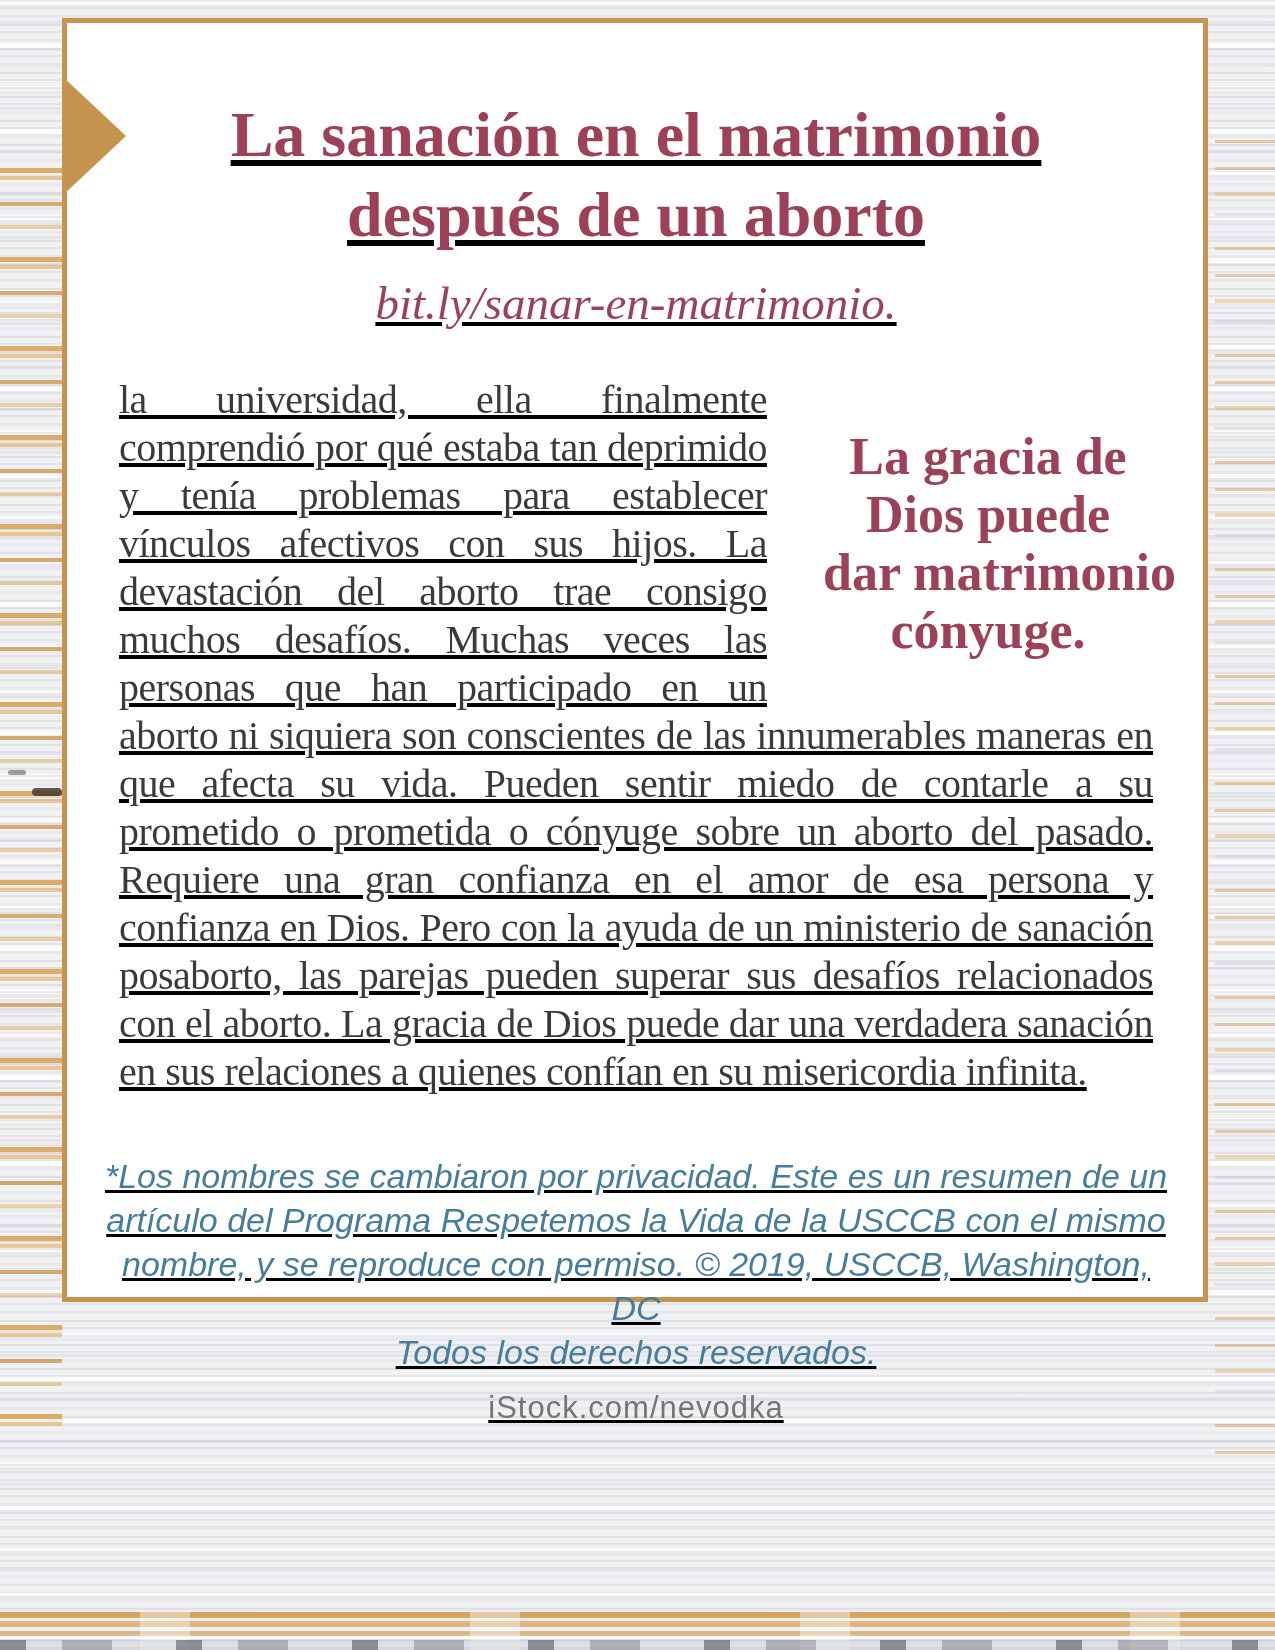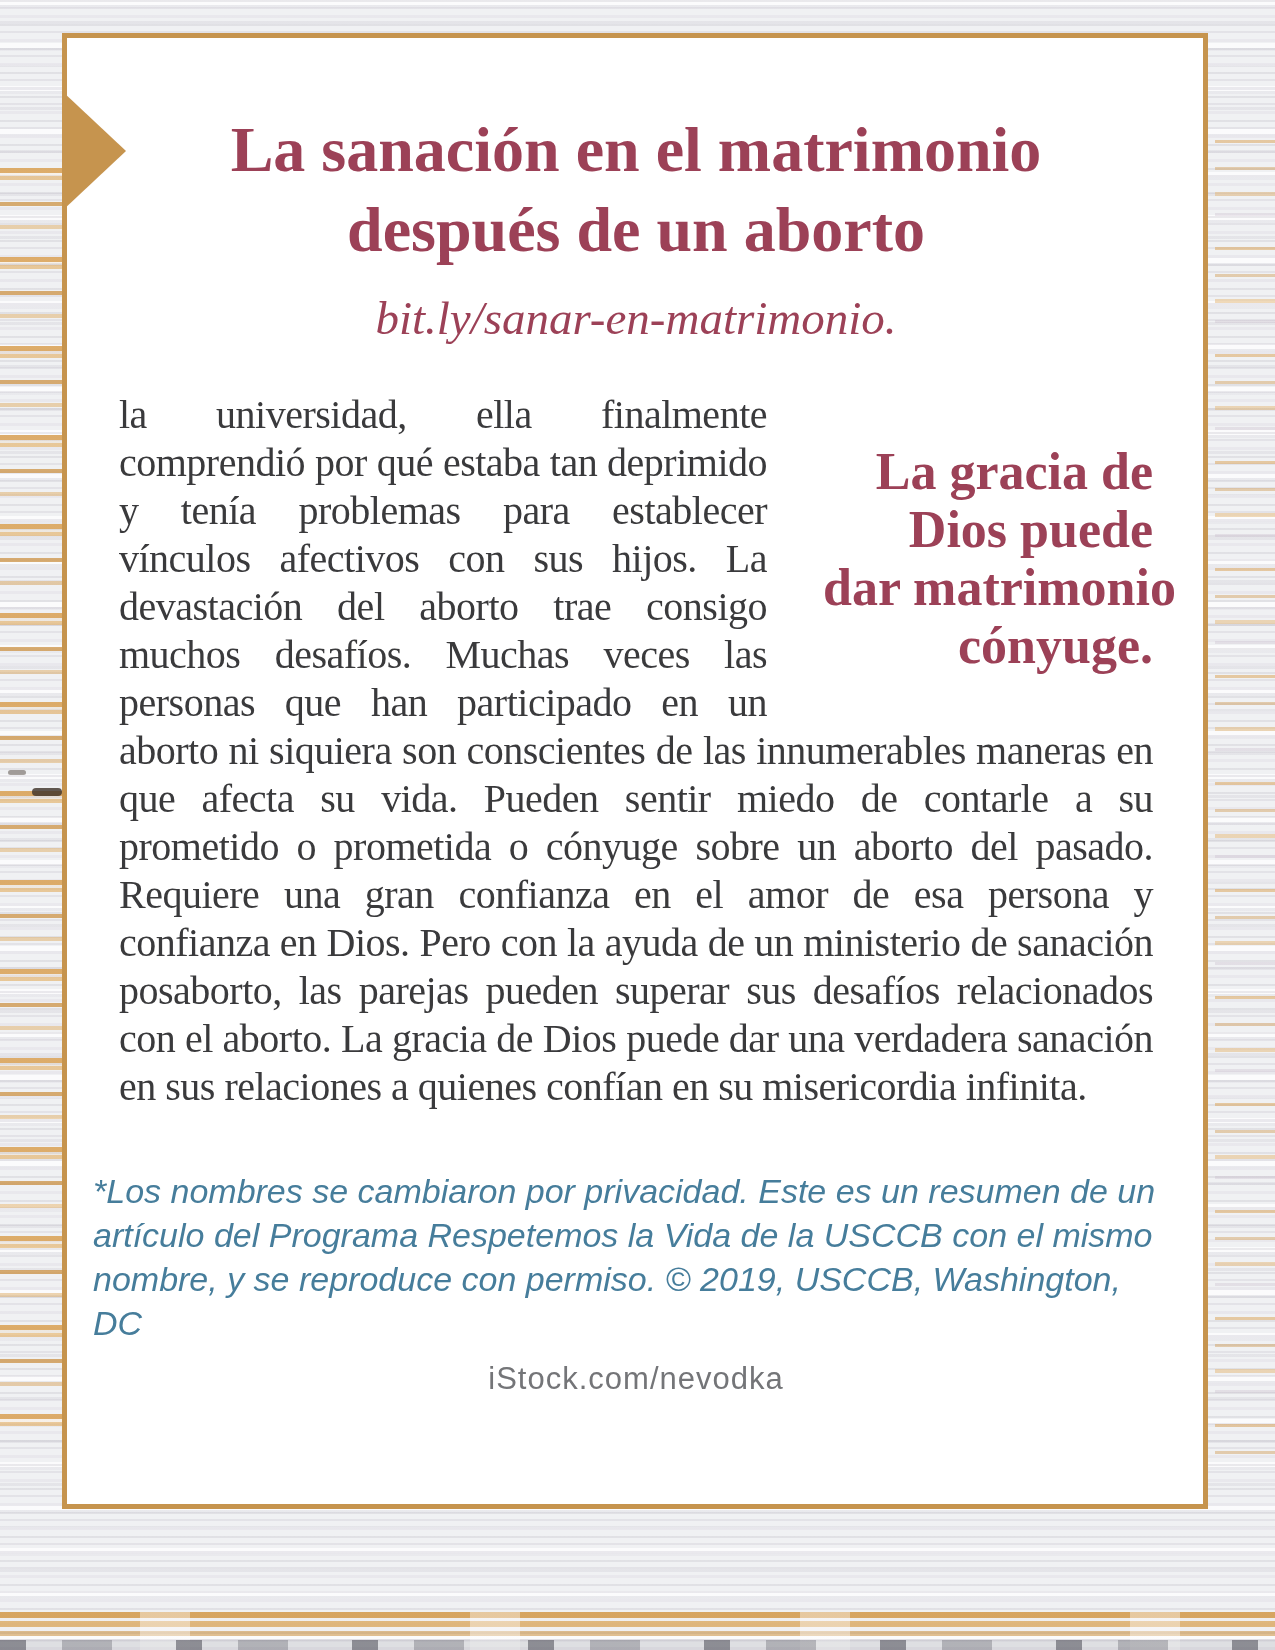--- a/index.html
+++ b/index.html
@@ -82,25 +82,26 @@
       rgba(255,255,255,0) 26px 62px,
       rgba(74,74,84,0.30) 62px 112px,
       rgba(255,255,255,0) 112px 176px);
   }
   .knot{position:absolute;background:#3f332b;border-radius:4px;opacity:.82;}
   .knot1{left:32px;top:788px;width:30px;height:8px;}
   .knot2{left:8px;top:770px;width:18px;height:5px;opacity:.45;}
 
   .card{
     position:absolute;
-    left:62px;top:33px;
-    width:1146px;height:1476px;
+    left:62px;top:18px;
+    width:1146px;height:1284px;
     box-sizing:border-box;
     background:var(--card-background,#ffffff);
     border:5px solid var(--accent-gold,#c6944e);
+    text-decoration:underline;
   }
   .flag{
     position:absolute;
     left:-5px;top:53px;
     width:0;height:0;
     border-top:60px solid transparent;
     border-bottom:60px solid transparent;
     border-left:64px solid var(--accent-gold,#c6944e);
   }
   .content{
@@ -141,30 +142,31 @@
   .pullquote{
     display:block;
     float:right;
     width:330px;
     margin:52px 0 26px 56px;
     font-family:"Liberation Serif", serif;
     font-weight:bold;
     font-size:52px;line-height:58px;
     letter-spacing:0;
     color:var(--heading-maroon,#9c4157);
-    text-align:right;
+    text-align:center;
   }
   .qline{display:block;white-space:nowrap;}
 
   .footnote{
     margin:58px -26px 0;
     font-family:"Liberation Sans", sans-serif;
     font-style:italic;
     font-size:34px;line-height:44px;
     color:var(--footnote-blue,#467d9b);
+    text-align:center;
   }
   .rights{display:block;}
 
   .credit{
     margin-top:16px;
     font-family:"Liberation Sans", sans-serif;
     font-size:31px;line-height:36px;
     letter-spacing:1px;
     color:var(--credit-gray,#747578);
     text-align:center;
@@ -197,19 +199,20 @@
 
       <p class="body-text"><span class="pullquote">
             <span class="qline">La gracia de</span>
             <span class="qline">Dios puede</span>
             <span class="qline">dar matrimonio</span>
             <span class="qline">cónyuge.</span>
           </span><span>la universidad, ella finalmente comprendió por qué estaba tan deprimido y tenía problemas para establecer vínculos afectivos con sus hijos. La devastación del aborto trae consigo muchos desafíos. Muchas veces las personas que han participado en un aborto ni siquiera son conscientes de las innumerables maneras en que afecta su vida. Pueden sentir miedo de contarle a su prometido o prometida o cónyuge sobre un aborto del pasado. Requiere una gran confianza en el amor de esa persona y confianza en Dios. Pero con la ayuda de un ministerio de sanación posaborto, las parejas pueden superar sus desafíos relacionados con el aborto. La gracia de Dios puede dar una verdadera sanación en sus relaciones a quienes confían en su misericordia infinita.</span></p>
 
       <div class="footnote">
         <span>*Los nombres se cambiaron por privacidad. Este es un resumen de un artículo del Programa Respetemos la Vida de la USCCB con el mismo nombre, y se reproduce con permiso. © 2019, USCCB, Washington, DC</span>
+        <span class="rights">Todos los derechos reservados.</span>
       </div>
 
       <div class="credit">iStock.com/nevodka</div>
 
     </div>
   </div>
 </div>
 
 </body></html>

